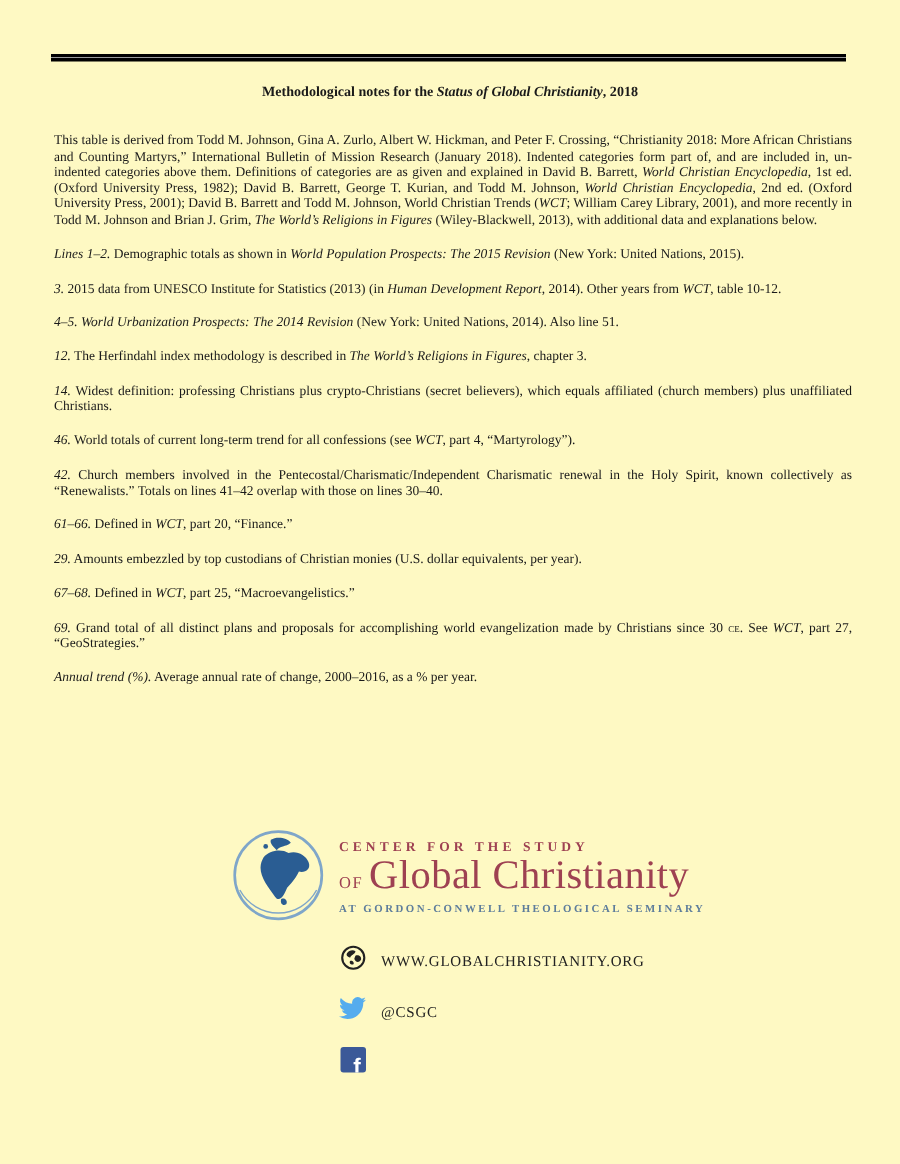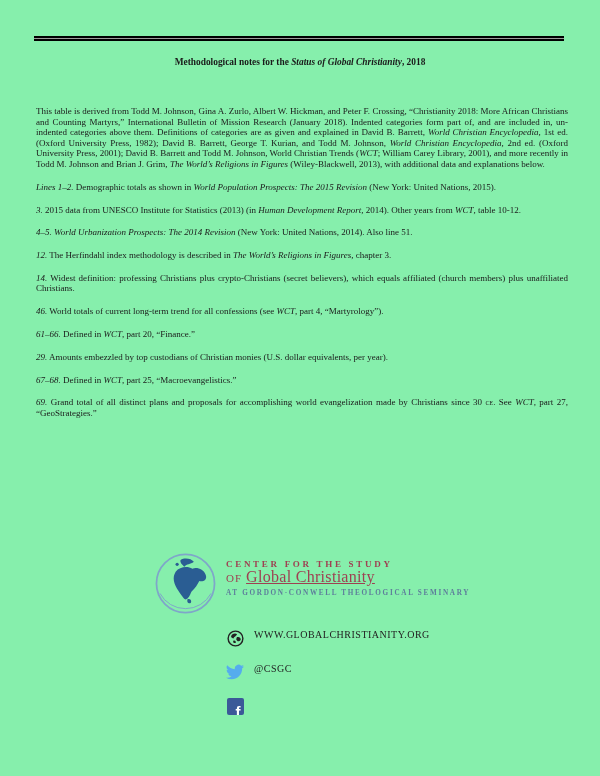--- a/index.html
+++ b/index.html
@@ -1,38 +1,38 @@
 <!DOCTYPE html>
 <html><head>
 <meta charset="utf-8">
 <style>
   html,body{margin:0;padding:0;background:#fff;}
-  .page{position:relative;width:600px;height:776px;background:#86efac;overflow:hidden;
+  .page{position:relative;width:600px;height:776px;background:#fef9c3;overflow:hidden;
         font-family:"Liberation Serif", serif;color:#1a1a1a;}
   .top-rule{position:absolute;left:34px;top:36px;width:530px;height:5px;
         background:linear-gradient(to bottom,#000 0 2px,#9a9a9a 2px 3px,#000 3px 5px);}
   .title-wrap{position:absolute;top:57px;left:0;width:600px;text-align:center;}
   .doc-title{font-weight:bold;font-size:9.4px;line-height:11px;}
   .doc-subtitle{font-style:italic;font-size:8.4px;line-height:10px;margin-top:1px;}
-  .body-text{position:absolute;top:106px;left:36px;width:532px;}
+  .body-text{position:absolute;top:88px;left:36px;width:532px;}
   .body-text p{margin:0 0 12.2px 0;font-size:9px;line-height:10.6px;text-align:justify;}
   .it{font-style:italic;}
   .sc{font-variant:small-caps;}
   
   .logo{position:absolute;left:154px;top:552px;display:flex;align-items:flex-start;}
   .logo-globe{width:63px;height:63px;flex:0 0 auto;}
   .logo-text{margin-left:9px;padding-top:7px;}
   .logo-line1{color:#9e4152;font-weight:bold;font-size:9px;letter-spacing:2.7px;white-space:nowrap;}
   .logo-line2{color:#9e4152;white-space:nowrap;margin-top:-1px;}
   .logo-line2 .of{font-variant:small-caps;font-size:16px;letter-spacing:1px;}
-  .logo-line2 .gc{font-size:16px;letter-spacing:0.3px;text-decoration:underline;}
+  .logo-line2 .gc{font-size:27px;letter-spacing:0.3px;}
   .logo-line3{color:#5e7d9b;font-weight:bold;font-size:7.2px;letter-spacing:1.7px;margin-top:3px;white-space:nowrap;}
   
   .links{position:absolute;left:226px;top:629px;}
-  .link-row{display:flex;align-items:flex-start;height:18px;margin-bottom:16px;}
+  .link-row{display:flex;align-items:flex-end;height:18px;margin-bottom:16px;}
   .licon{width:18px;height:18px;margin-right:10px;display:flex;align-items:center;justify-content:center;flex:0 0 auto;}
   .llabel{font-size:10px;letter-spacing:0.5px;color:#222;white-space:nowrap;}
   .fb-box{width:17px;height:17px;background:#3b5998;border-radius:2px;position:relative;overflow:hidden;}
   .fb-box span{position:absolute;right:3px;bottom:-4px;color:#fff;font-family:"Liberation Sans",sans-serif;
         font-weight:bold;font-size:15px;line-height:15px;}
 </style>
 </head>
 <body>
 
 <div class="page">
@@ -44,24 +44,26 @@
   </div>
 
   <div class="body-text">
       <p><span>This table is derived from Todd M. Johnson, Gina A. Zurlo, Albert W. Hickman, and Peter F. Crossing, “Christianity 2018: More African Christians and Counting Martyrs,” International Bulletin of Mission Research (January 2018). Indented categories form part of, and are included in, un-indented categories above them. Definitions of categories are as given and explained in David B. Barrett, </span><span class="it">World Christian Encyclopedia</span><span>, 1st ed. (Oxford University Press, 1982); David B. Barrett, George T. Kurian, and Todd M. Johnson, </span><span class="it">World Christian Encyclopedia</span><span>, 2nd ed. (Oxford University Press, 2001); David B. Barrett and Todd M. Johnson, World Christian Trends (</span><span class="it">WCT</span><span>; William Carey Library, 2001), and more recently in Todd M. Johnson and Brian J. Grim, </span><span class="it">The World’s Religions in Figures</span><span> (Wiley-Blackwell, 2013), with additional data and explanations below.</span></p>
       <p><span class="it">Lines 1–2.</span><span> Demographic totals as shown in </span><span class="it">World Population Prospects: The 2015 Revision</span><span> (New York: United Nations, 2015).</span></p>
       <p><span class="it">3.</span><span> 2015 data from UNESCO Institute for Statistics (2013) (in </span><span class="it">Human Development Report</span><span>, 2014). Other years from </span><span class="it">WCT</span><span>, table 10-12.</span></p>
       <p><span class="it">4–5.</span><span> </span><span class="it">World Urbanization Prospects: The 2014 Revision</span><span> (New York: United Nations, 2014). Also line 51.</span></p>
       <p><span class="it">12.</span><span> The Herfindahl index methodology is described in </span><span class="it">The World’s Religions in Figures</span><span>, chapter 3.</span></p>
       <p><span class="it">14.</span><span> Widest definition: professing Christians plus crypto-Christians (secret believers), which equals affiliated (church members) plus unaffiliated Christians.</span></p>
       <p><span class="it">46.</span><span> World totals of current long-term trend for all confessions (see </span><span class="it">WCT</span><span>, part 4, “Martyrology”).</span></p>
+      <p><span class="it">42.</span><span> Church members involved in the Pentecostal/Charismatic/Independent Charismatic renewal in the Holy Spirit, known collectively as “Renewalists.” Totals on lines 41–42 overlap with those on lines 30–40.</span></p>
       <p><span class="it">61–66.</span><span> Defined in </span><span class="it">WCT</span><span>, part 20, “Finance.”</span></p>
       <p><span class="it">29.</span><span> Amounts embezzled by top custodians of Christian monies (U.S. dollar equivalents, per year).</span></p>
       <p><span class="it">67–68.</span><span> Defined in </span><span class="it">WCT</span><span>, part 25, “Macroevangelistics.”</span></p>
       <p><span class="it">69.</span><span> Grand total of all distinct plans and proposals for accomplishing world evangelization made by Christians since 30 </span><span class="sc">ce</span><span>. See </span><span class="it">WCT</span><span>, part 27, “GeoStrategies.”</span></p>
+      <p><span class="it">Annual trend (%).</span><span> Average annual rate of change, 2000–2016, as a % per year.</span></p>
     </div>
 
   <div class="logo">
     <span class="logo-globe">
       <svg width="63" height="63" viewBox="0 0 64 64">
         <circle cx="32" cy="32" r="29.5" fill="none" stroke="#7fa6c9" stroke-width="1.8"></circle>
         <path d="M6 42 A29.5 29.5 0 0 0 58 42" fill="none" stroke="#7fa6c9" stroke-width="1"></path>
         <path d="M27 8 C31 5.5 38 6.5 40.5 10 C37 13 33 12 31 15 C29 13 26 10.5 27 8 Z" fill="#2a5d93"></path>
         <circle cx="23.5" cy="12.5" r="1.6" fill="#2a5d93"></circle>
         <path d="M22 20 C26 15 34 14 39 17 C44 15 50.5 18 52.5 23 C54.5 28 50 30.5 46 29.5 C44 33.5 42 36.5 38 40.5 C36 45.5 33 51 29.8 46.5 C25.5 40.5 20 34 20 27 C20 24 21 22 22 20 Z" fill="#2a5d93"></path>

